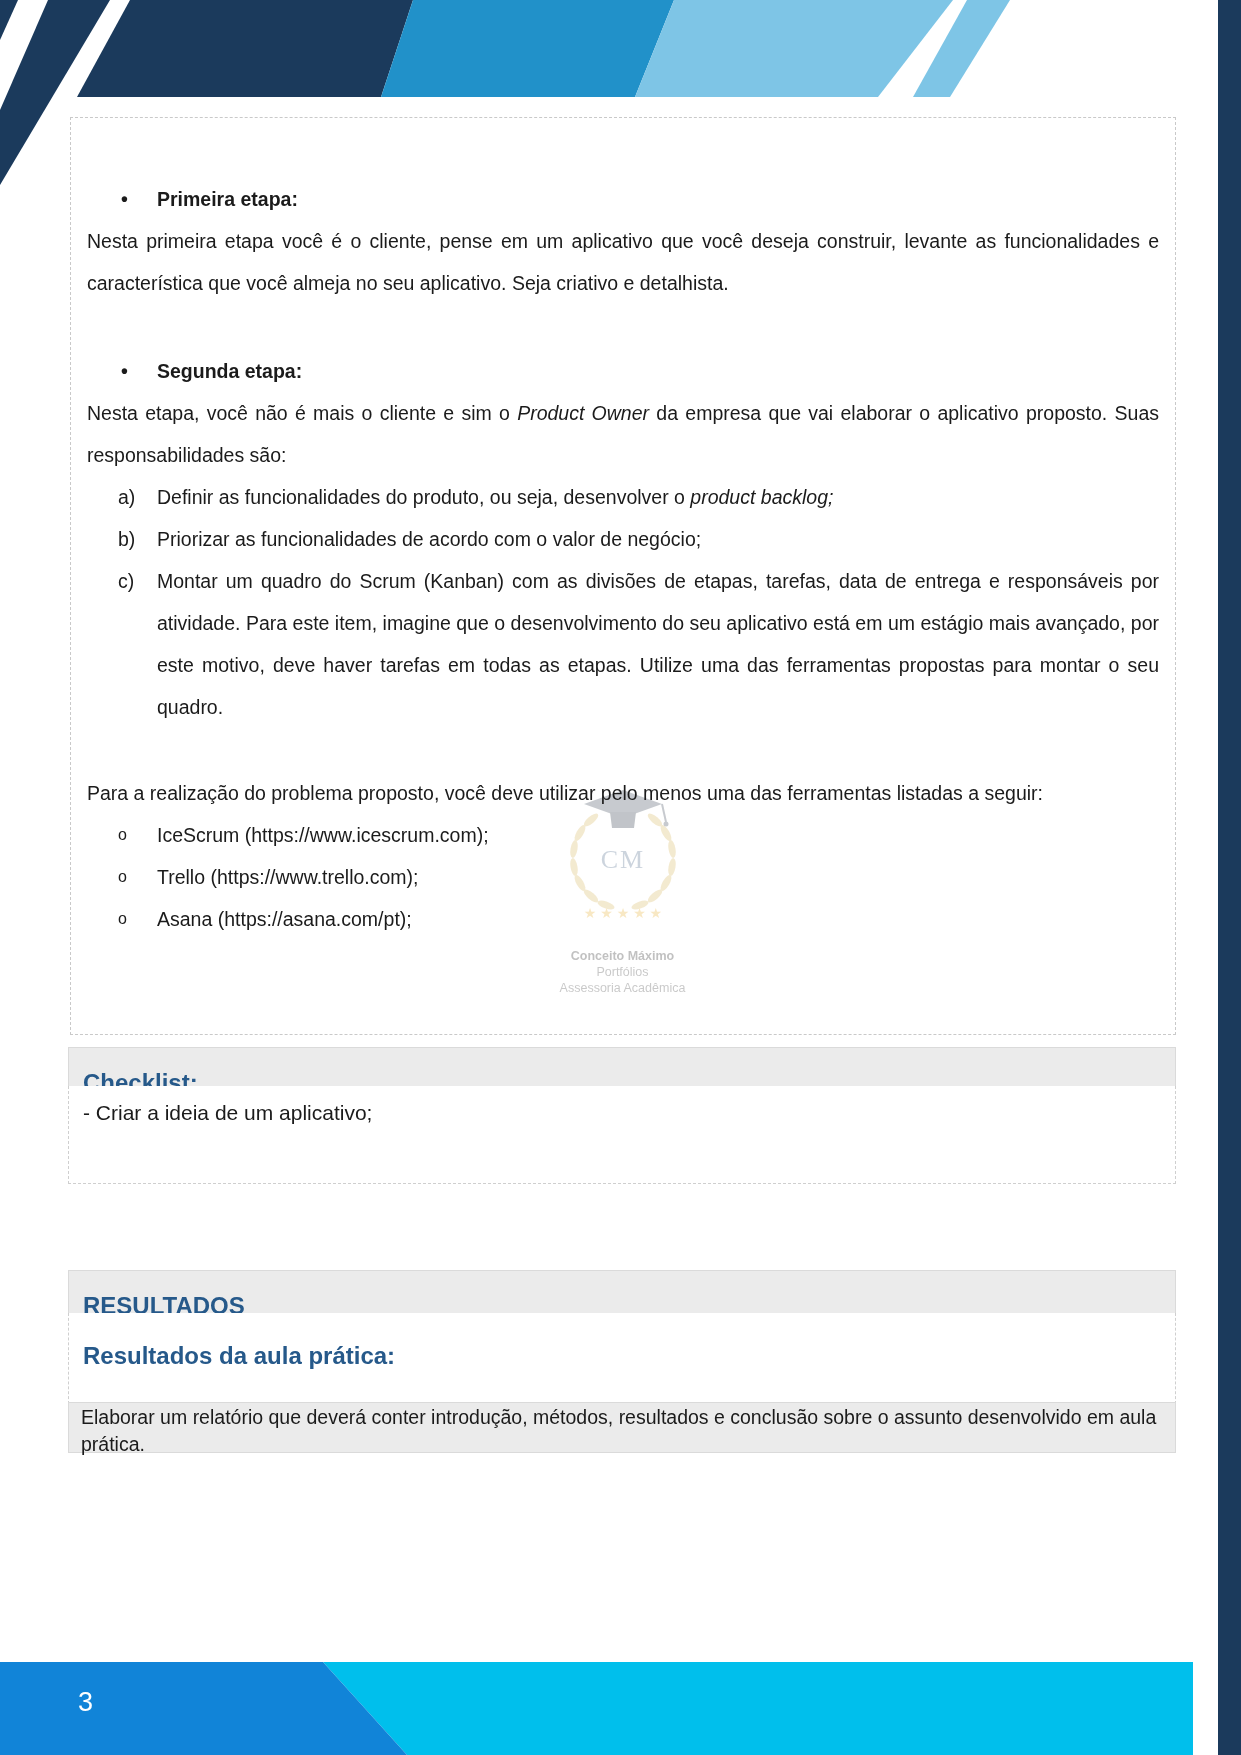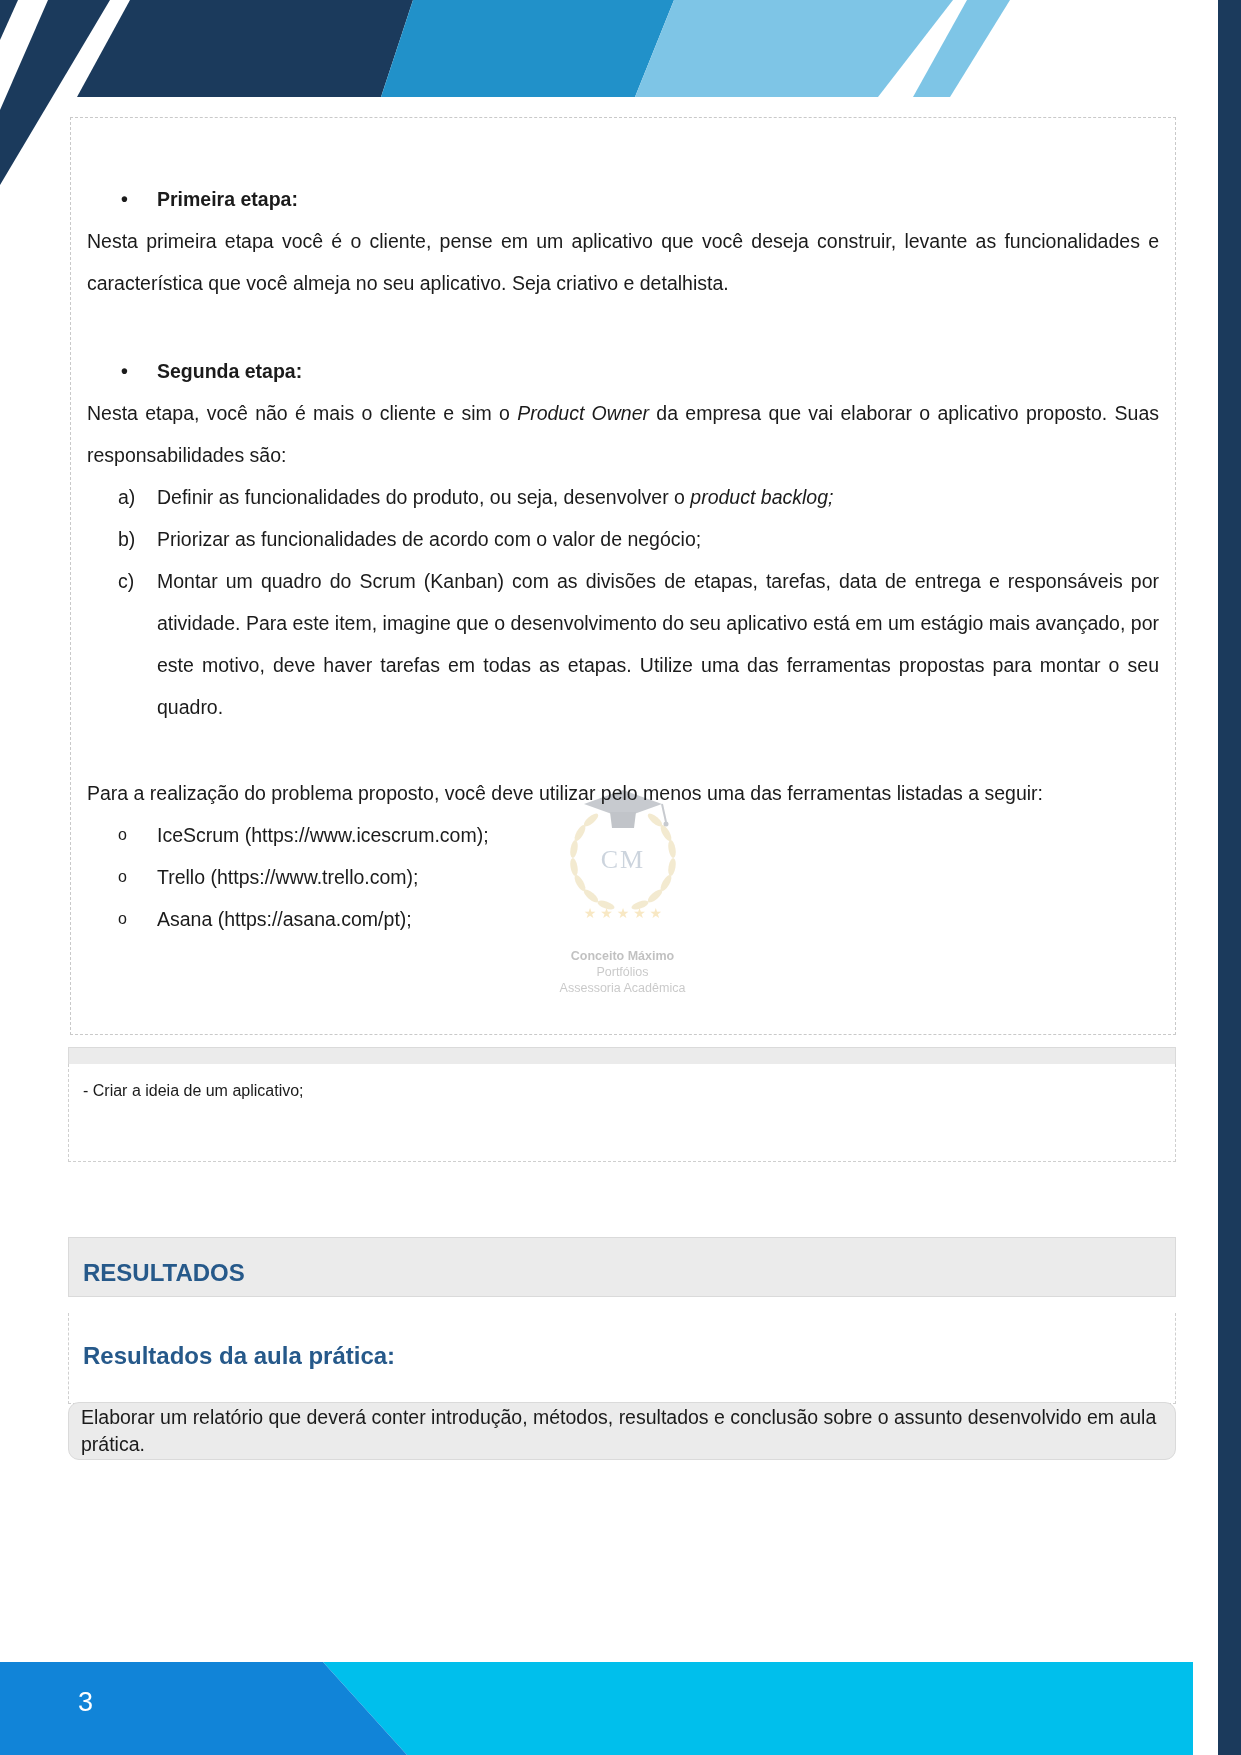--- a/index.html
+++ b/index.html
@@ -56,26 +56,26 @@
     position:absolute; left:68px; width:1108px; background:#ebebeb;
     border:1px solid #dadada; z-index:1;
   }
   .band h2, .white-box h2 { font-size:24px; font-weight:bold; color:#26598a; }
   .band-checklist { top:1047px; height:78px; }
   .band-checklist h2 { padding:21px 0 0 14px; }
   .white-box {
     position:absolute; left:68px; width:1108px; background:#ffffff; z-index:1;
     border-left:1px dashed #cfcfcf; border-right:1px dashed #cfcfcf; border-bottom:1px dashed #cfcfcf;
   }
-  .box-checklist { top:1064px; height:98px; font-size:16px; line-height:33px; padding:10px 14px 0 14px; }
-  .band-resultados { top:1237px; height:60px; }
+  .box-checklist { top:1086px; height:98px; font-size:21px; line-height:33px; padding:10px 14px 0 14px; }
+  .band-resultados { top:1270px; height:60px; }
   .band-resultados h2 { padding:21px 0 0 14px; }
   .box-sub { top:1313px; height:91px; }
   .box-sub h2 { padding:29px 0 0 14px; }
-  .band-elaborar { top:1402px; height:58px; font-size:19.5px; line-height:27px;border-radius:11px; }
+  .band-elaborar { top:1402px; height:51px; font-size:19.5px; line-height:27px; }
   .band-elaborar p { padding:1px 12px 0 12px; }
 
   
   .footer { position:absolute; left:0; top:1662px; width:1241px; height:93px; }
   .footer .shape { position:absolute; top:0; left:0; width:1241px; height:93px; }
   .f-cyan { background:#00bfec; clip-path:polygon(323px 0,1193px 0,1193px 93px,407px 93px); }
   .f-blue { background:#1184d8; clip-path:polygon(0 0,323px 0,407px 93px,0 93px); }
   .page-num { position:absolute; left:78px; top:27px; color:#ffffff; font-size:27px; line-height:27px; }
 </style>
 </head>

